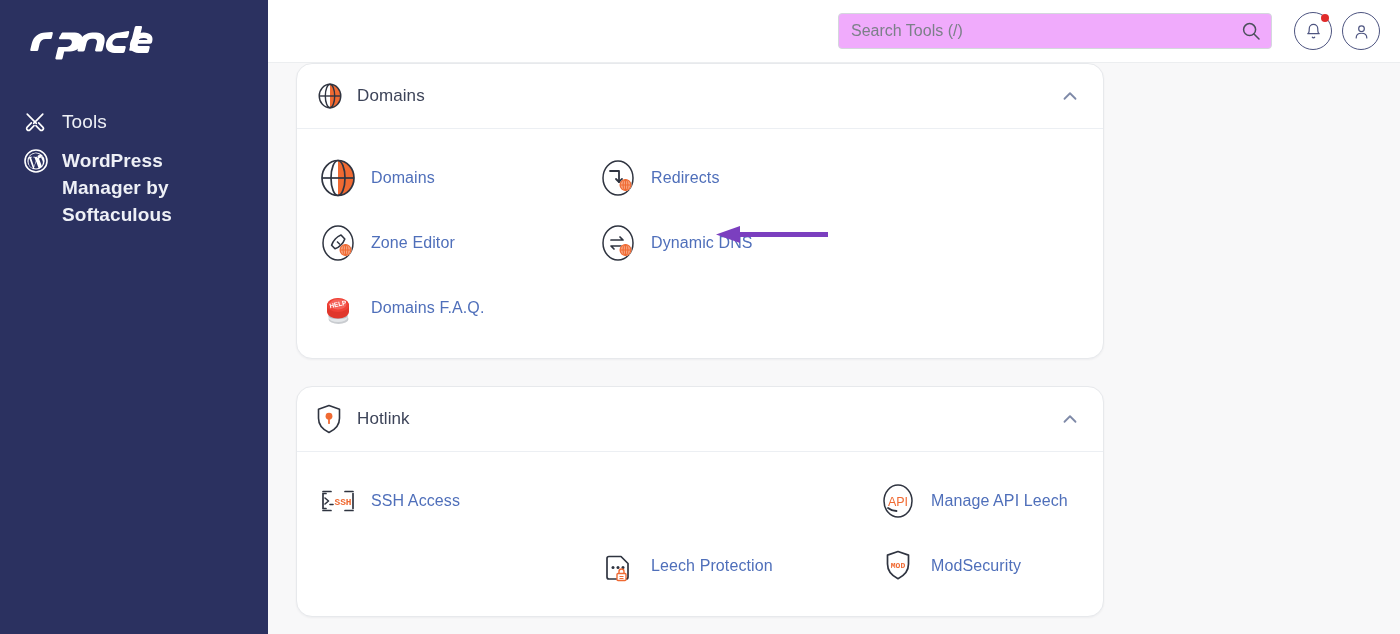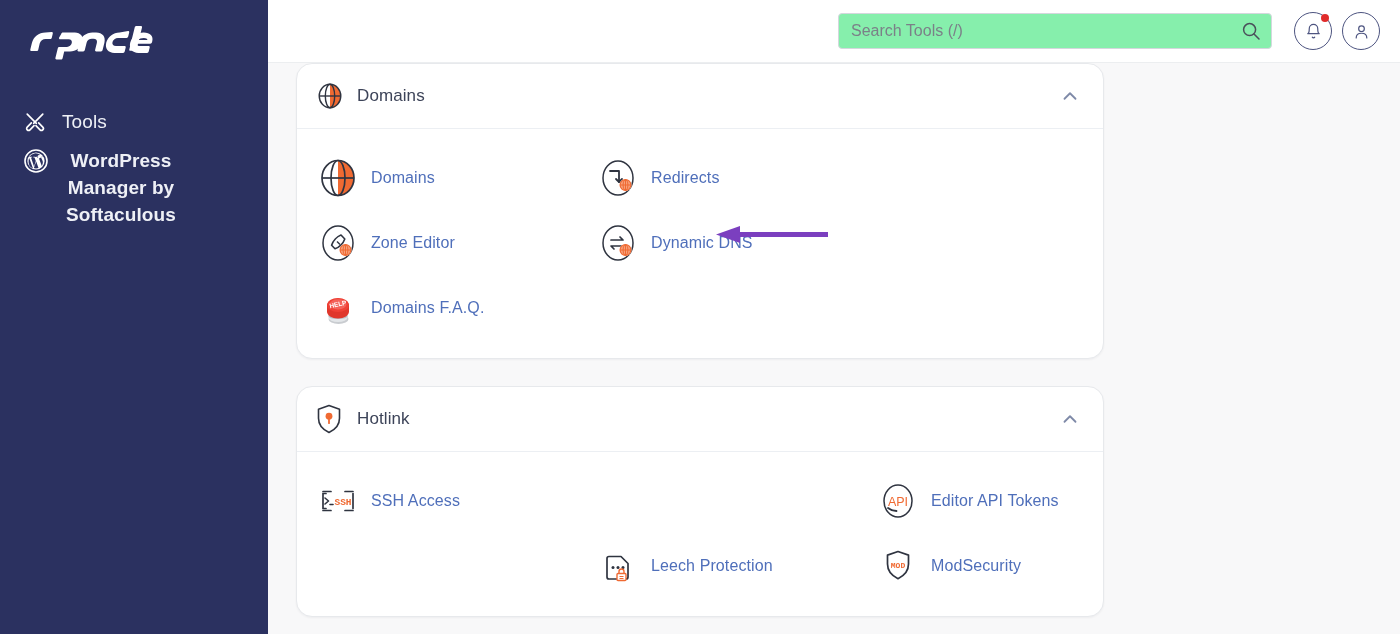--- a/index.html
+++ b/index.html
@@ -13,21 +13,21 @@
 
   
   .sidebar {
     width: 268px; min-width: 268px; height: 634px;
     background: #2b3160;
     padding: 0;
     position: relative;
   }
   .brand { padding: 26px 0 0 24px; height: 86px; }
   .brand svg { display: block; }
-  .nav { margin-top: 16px; text-align: center; }
+  .nav { margin-top: 16px; }
   .nav-item {
     display: flex; align-items: flex-start;
     padding: 6px 18px 6px 24px;
     color: #eceef5;
     font-size: 19px;
     line-height: 27px;
     cursor: pointer;
   }
   .nav-ico {
     width: 30px; min-width: 30px; height: 27px;
@@ -49,21 +49,21 @@
     padding-right: 20px;
     border-bottom: 1px solid #eceef0;
     position: relative; z-index: 5;
   }
   .search-wrap {
     position: relative; width: 434px; height: 36px; margin-right: 12px;
   }
   .search-input {
     width: 100%; height: 36px;
     border: 1px solid #d4d7dd; border-radius: 4px;
-    background: #86efac;
+    background: #f0abfc;
     padding: 0 38px 0 12px;
     font-family: "Liberation Sans", sans-serif;
     font-size: 16px; color: #5a5f6a;
     outline: none;
   }
   .search-input::placeholder { color: #7b8088; }
   .search-ico {
     position: absolute; right: 11px; top: 8px;
     width: 20px; height: 20px; cursor: pointer;
   }
@@ -373,21 +373,21 @@
               <div></div>
 
               <div class="tool">
                 <span class="tool-ico">
                   <svg width="44" height="44" viewBox="0 0 44 44" fill="none">
                     <ellipse cx="22" cy="22" rx="14" ry="16" stroke="#2f3440" stroke-width="1.5"></ellipse>
                     <path d="M12 29c2.5 2 5.5 3 8.5 3" stroke="#2f3440" stroke-width="1.8" stroke-linecap="round"></path>
                     <text x="22" y="26.5" font-family="'Liberation Sans',sans-serif" font-size="12.5" fill="#f06a32" text-anchor="middle">API</text>
                   </svg>
                 </span>
-                <span class="tool-label">Editor API Tokens</span>
+                <span class="tool-label">Manage API Leech</span>
               </div>
 
               <div></div>
 
               <div class="tool">
                 <span class="tool-ico">
                   <svg width="44" height="44" viewBox="0 0 44 44" fill="none">
                     <path d="M13 12.5h12l7 7v13.5a2 2 0 0 1-2 2H13a2 2 0 0 1-2-2V14.5a2 2 0 0 1 2-2z" stroke="#2f3440" stroke-width="1.7" stroke-linejoin="round"></path>
                     <g fill="#2f3440">
                         <circle cx="17" cy="23.5" r="1.5"></circle>

